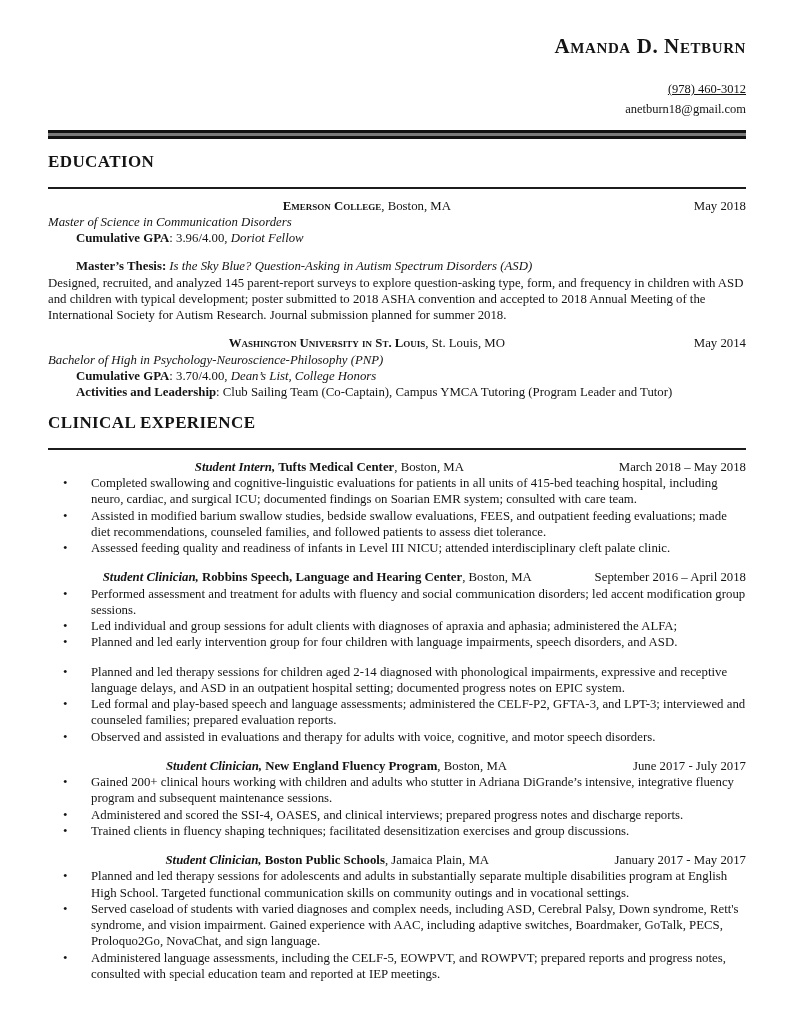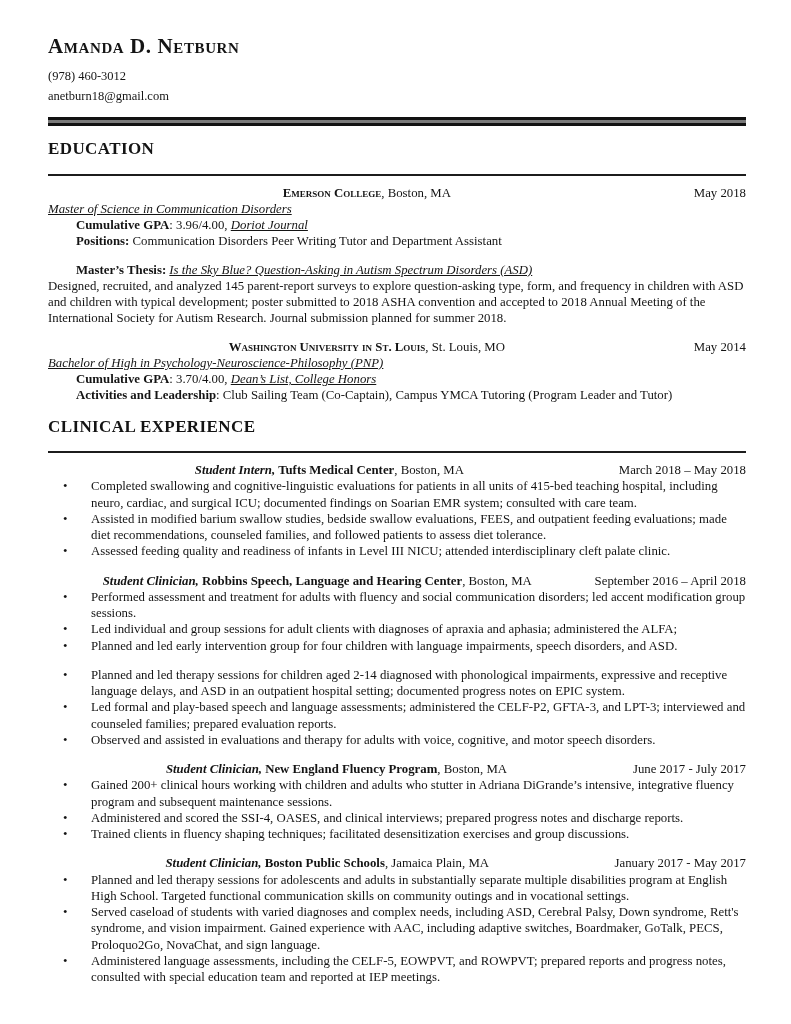--- a/index.html
+++ b/index.html
@@ -11,30 +11,30 @@
     margin: 0 auto;
     padding: 34px 45px 0 48px;
     background: #ffffff;
     font-family: "Liberation Serif", serif;
     font-size: 12.8px;
     line-height: 1.27;
     color: #141414;
     overflow: hidden;
   }
   
-  .hdr { text-align: left; }
+  .hdr { text-align: right; }
   .name {
     font-size: 21px;
     font-weight: bold;
     font-variant: small-caps;
     letter-spacing: 0.6px;
     line-height: 1.15;
   }
   .contact { font-size: 12.5px; margin-top: 5px; line-height: 1.2; }
-  .contact.first { margin-top: 11px; }
+  .contact.first { margin-top: 24px; text-decoration: underline; }
   
   .thick-rule {
     margin-top: 13px;
     height: 3px;
     background: #7a7a7a;
     border-top: 3px solid #121212;
     border-bottom: 3px solid #121212;
   }
   
   .sec-title {
@@ -48,21 +48,21 @@
   }
   .entry { margin-bottom: 12px; }
   .entry.tight { margin-bottom: 13px; }
   .entry-head { display: flex; justify-content: space-between; align-items: baseline; }
   .entry-head .left { flex: 1 1 auto; text-align: center; }
   .date { flex: 0 0 auto; white-space: nowrap; padding-left: 8px; }
   .school { font-weight: bold; font-variant: small-caps; }
   .role { font-weight: bold; font-style: italic; }
   .org { font-weight: bold; }
   .b { font-weight: bold; margin-left: 28px; }
-  .i { font-style: italic; text-decoration: underline; }
+  .i { font-style: italic; }
   
   .bullet { display: flex; padding-left: 13px; }
   .bullet .dot { flex: 0 0 28px; text-align: left; padding-left: 2px; }
   .bullet .btext { flex: 1 1 auto; }
 </style>
 </head>
 <body>
 
 <div class="page">
 
@@ -76,22 +76,21 @@
 
   <div>
     <div class="sec-title">EDUCATION</div>
 
     <div class="entry">
       <div class="entry-head">
         <div class="left"><span class="school">Emerson College</span><span>, Boston, MA</span></div>
         <div class="date">May 2018</div>
       </div>
       <div class="i">Master of Science in Communication Disorders</div>
-      <div><span class="b">Cumulative GPA</span><span>: 3.96/4.00, </span><span class="i">Doriot Journal</span></div>
-      <div><span class="b">Positions:</span><span> Communication Disorders Peer Writing Tutor and Department Assistant</span></div>
+      <div><span class="b">Cumulative GPA</span><span>: 3.96/4.00, </span><span class="i">Doriot Fellow</span></div>
     </div>
 
     <div class="entry">
       <div><span class="b">Master’s Thesis: </span><span class="i">Is the Sky Blue? Question-Asking in Autism Spectrum Disorders (ASD)</span></div>
       <div>Designed, recruited, and analyzed 145 parent-report surveys to explore question-asking type, form, and frequency in children with ASD and children with typical development; poster submitted to 2018 ASHA convention and accepted to 2018 Annual Meeting of the International Society for Autism Research. Journal submission planned for summer 2018.</div>
     </div>
 
     <div class="entry">
       <div class="entry-head">
         <div class="left"><span class="school">Washington University in St. Louis</span><span>, St. Louis, MO</span></div>

